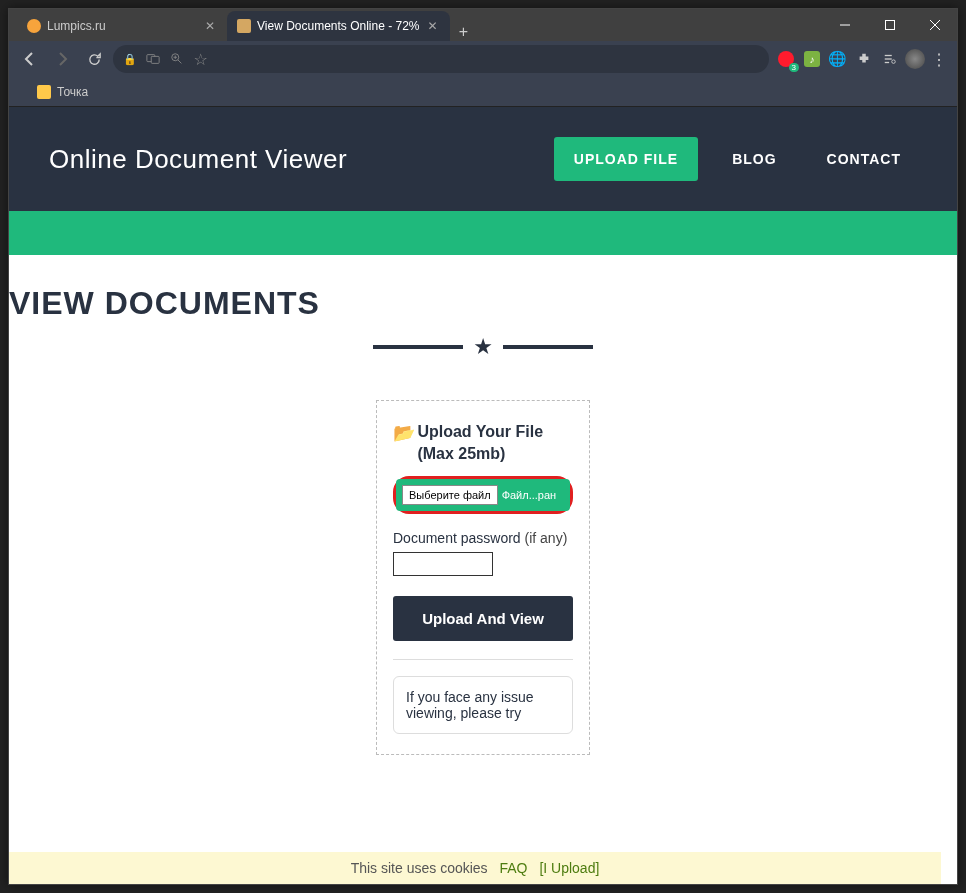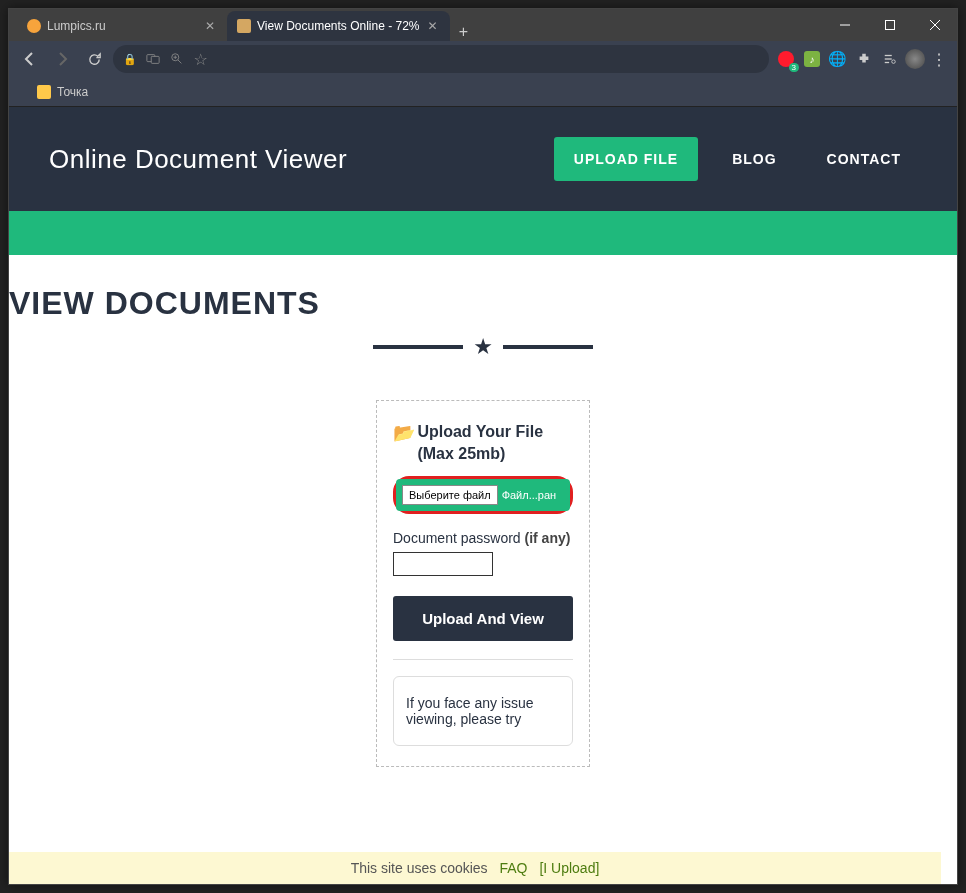--- a/index.html
+++ b/index.html
@@ -56,28 +56,28 @@
 .upload-card { width: 214px; margin: 0 auto; border: 1px dashed #bbb; padding: 20px 16px; }
 .upload-title { font-size: 16px; font-weight: 700; color: #293241; line-height: 1.4; display: flex; align-items: flex-start; gap: 2px; }
 .folder-emoji { font-size: 18px; }
 
 .file-highlight { border: 3px solid #e02020; border-radius: 16px; margin: 10px 0 16px; box-shadow: inset 0 0 0 1px #fff, 0 0 0 1px #fff; }
 .file-row { background: #1fb97c; padding: 6px; display: flex; align-items: center; gap: 4px; border-radius: 4px; }
 .file-btn { background: #fff; border: 1px solid #888; font-size: 11px; padding: 3px 6px; cursor: pointer; }
 .file-status { color: #fff; font-size: 11px; }
 
 .pw-label { font-size: 14px; color: #293241; margin-bottom: 6px; }
-.pw-label .muted { font-weight: 700; color: #444; margin-top: 28px; }
+.pw-label .muted { font-weight: 400; color: #444; margin-top: 28px; }
 .pw-input { width: 100px; height: 24px; border: 1px solid #333; padding: 2px 4px; margin-bottom: 20px; }
 
 .upload-btn { background: #293241; color: #fff; border: none; width: 100%; padding: 14px 0; font-size: 15px; font-weight: 600; border-radius: 3px; cursor: pointer; margin-bottom: 18px; }
 
 .hr { border: none; border-top: 1px solid #ddd; margin-bottom: 16px; }
 
-.info-box { border: 1px solid #ddd; border-radius: 6px; padding: 18px 12px; font-size: 14px; color: #293241; }
+.info-box { border: 1px solid #ddd; border-radius: 6px; padding: 12px 12px; font-size: 14px; color: #293241; }
 
 .cookie-bar { position: absolute; bottom: 0; left: 0; right: 16px; background: #fdf8d2; padding: 8px 0; text-align: center; font-size: 14px; color: #555; }
 .cookie-bar a { color: #4d7c0f; text-decoration: none; margin-left: 8px; cursor: pointer; }
 
 ::-webkit-scrollbar { width: 16px; }
 ::-webkit-scrollbar-track { background: #f0f0f0; }
 ::-webkit-scrollbar-thumb { background: #c4c4c4; border-radius: 8px; border: 3px solid #f0f0f0; }
 </style>
 </head>
 <body>

